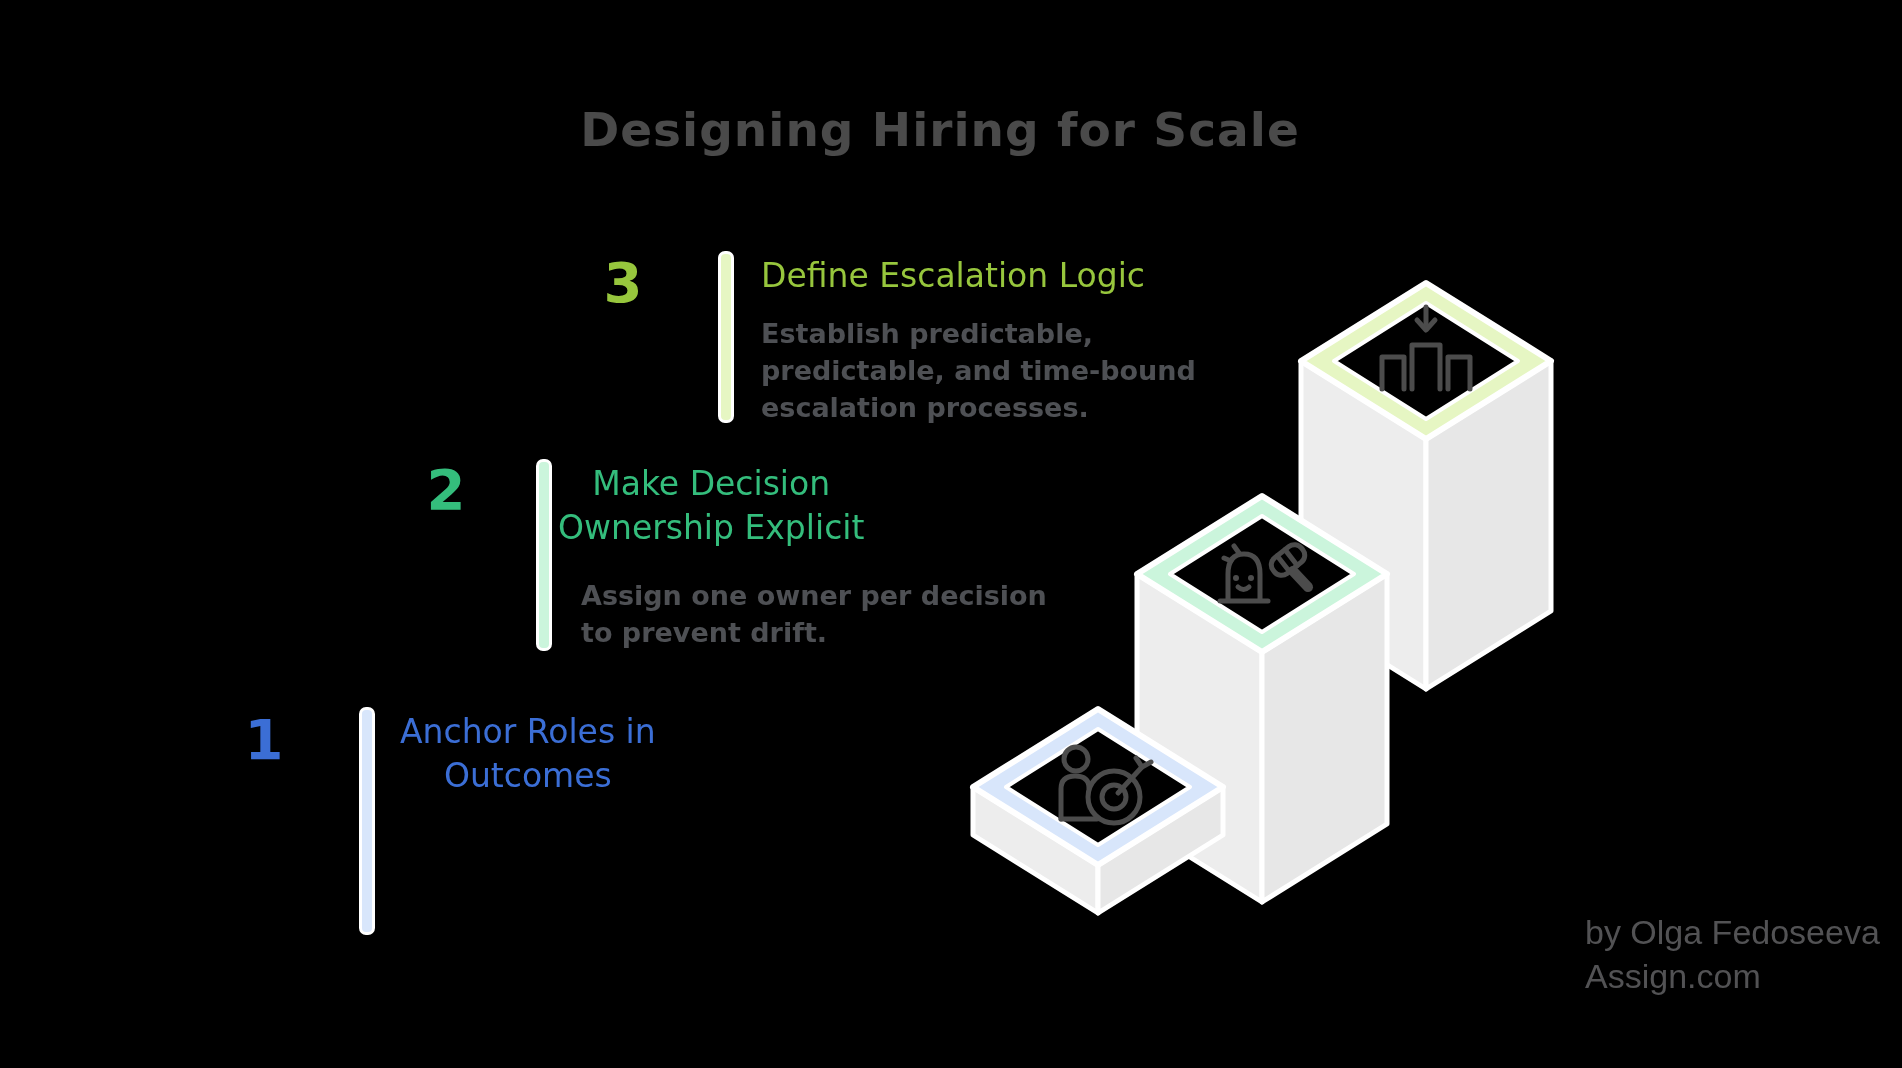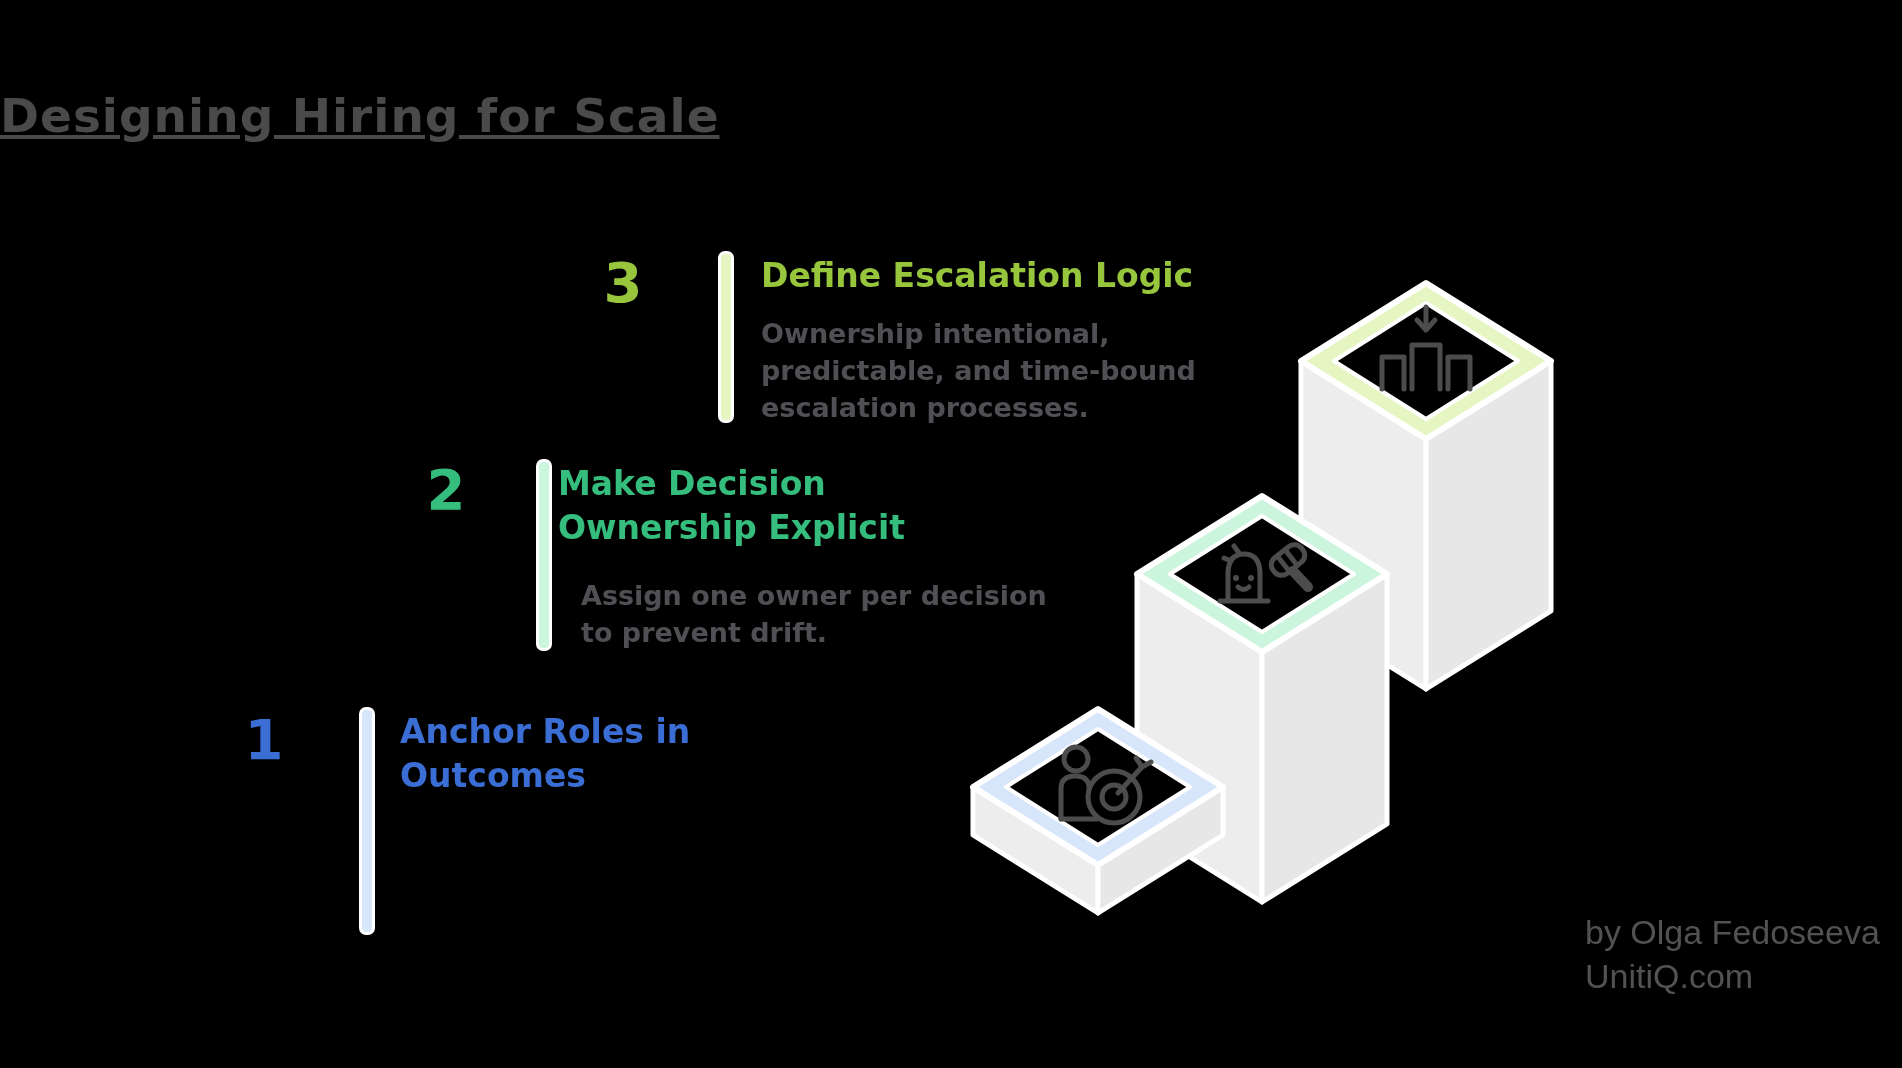--- a/index.html
+++ b/index.html
@@ -2,35 +2,35 @@
 <html style="--background: #000000; --title-text: #4a4a4a; --body-text: #4e5054; --stair-face-left: #ededed; --stair-face-right: #e7e7e7; --stair-edge: #ffffff; --icon-stroke: #4c4c4c; --credit-text: #525254; --accent-1: #3b6ed5; --band-1: #d8e6fb; --accent-2: #34bd7c; --band-2: #cbf5dc; --accent-3: #97c63d; --band-3: #e6f6c3;"><head>
 <meta charset="utf-8">
 <style>
   html,body{margin:0;padding:0;background:#000;}
   .canvas{
     position:relative;width:1902px;height:1068px;overflow:hidden;
     background:var(--background,#000);
     font-family:"DejaVu Sans",sans-serif;
   }
   .page-title{
-    position:absolute;left:0;top:88px;width:1880px;text-align:left;
+    position:absolute;left:0;top:102px;width:1880px;text-align:center;
     font-size:47px;font-weight:bold;letter-spacing:1px;
     color:var(--title-text,#4a4a4a);
-    text-decoration:underline;
   }
   .step-num{
     position:absolute;width:76px;text-align:center;
     font-size:56px;font-weight:bold;line-height:1;
   }
   .step-bar{
     position:absolute;width:10px;border:3px solid #fff;border-radius:7px;
   }
   .step-title{
-    position:absolute;font-size:33px;font-weight:bold;line-height:1.33;
+    position:absolute;font-size:33px;font-weight:normal;line-height:1.33;
     white-space:pre-line;
+    text-align:center;
   }
   .step-desc{
     position:absolute;font-size:27px;font-weight:600;line-height:1.37;
     color:var(--body-text,#4e5054);white-space:pre-line;
   }
   
   .num-1{left:226px;top:712px;color:var(--accent-1,#3b6ed5);}
   .bar-1{left:359px;top:707px;height:222px;background:var(--band-1,#d8e6fb);}
   .title-1{left:400px;top:710px;color:var(--accent-1,#3b6ed5);}
   .desc-1{left:399px;top:826px;}
@@ -66,21 +66,21 @@
 </head>
 <body>
 
 <div class="canvas">
 
   <div class="page-title">Designing Hiring for Scale</div>
 
   <div class="step-num num-3">3</div>
   <div class="step-bar bar-3"></div>
   <div class="step-title title-3">Define Escalation Logic</div>
-  <div class="step-desc desc-3">Ownership intentional,
+  <div class="step-desc desc-3">Establish predictable,
 predictable, and time-bound
 escalation processes.</div>
 
   <div class="step-num num-2">2</div>
   <div class="step-bar bar-2"></div>
   <div class="step-title title-2">Make Decision
 Ownership Explicit</div>
   <div class="step-desc desc-2">Assign one owner per decision
 to prevent drift.</div>
 
@@ -138,16 +138,16 @@
         <circle cx="16" cy="10" r="26"></circle>
         <circle cx="16" cy="10" r="12"></circle>
         <path d="M44,-20 L20,6"></path>
         <path d="M38,-29 L44,-20 L53,-25"></path>
       </g>
     </g>
   </svg>
 
   <div class="credit">
     <div>by Olga Fedoseeva</div>
-    <div>UnitiQ.com</div>
+    <div>Assign.com</div>
   </div>
 
 </div>
 
 </body></html>

